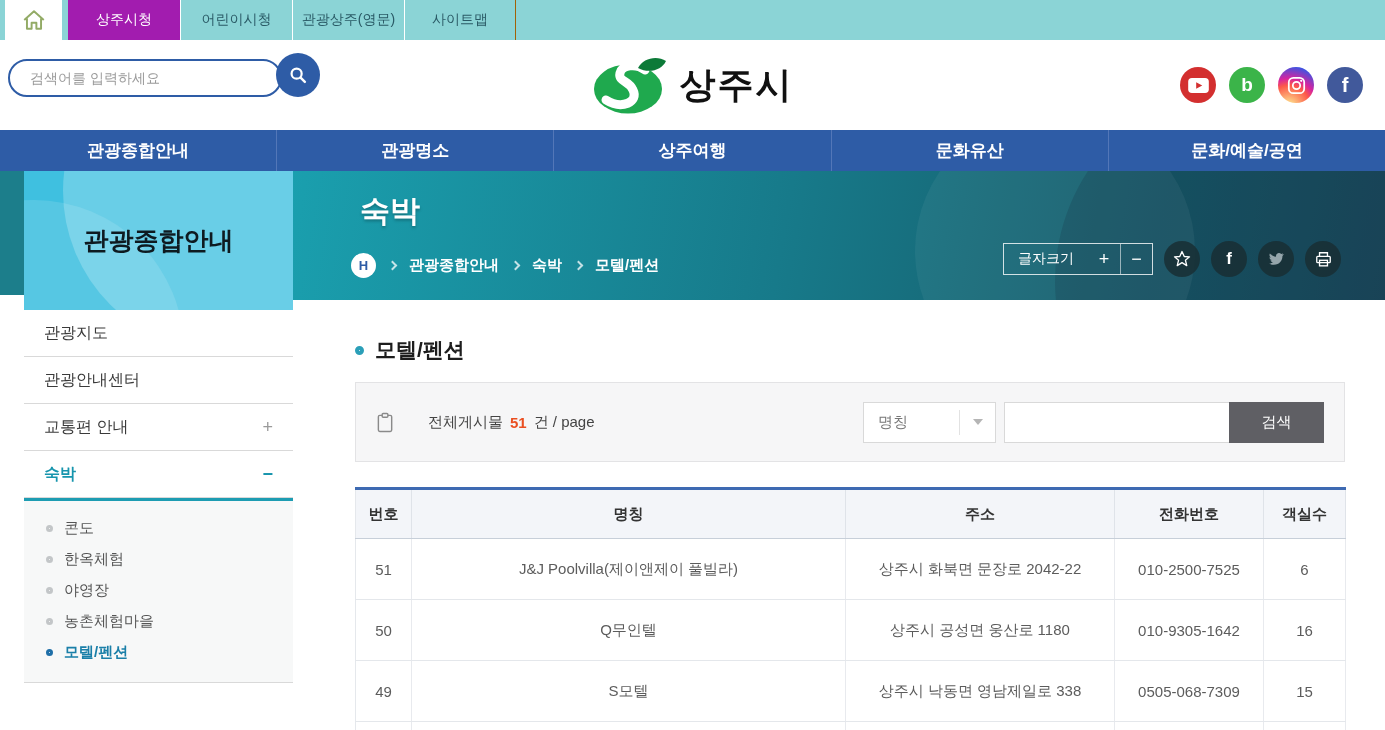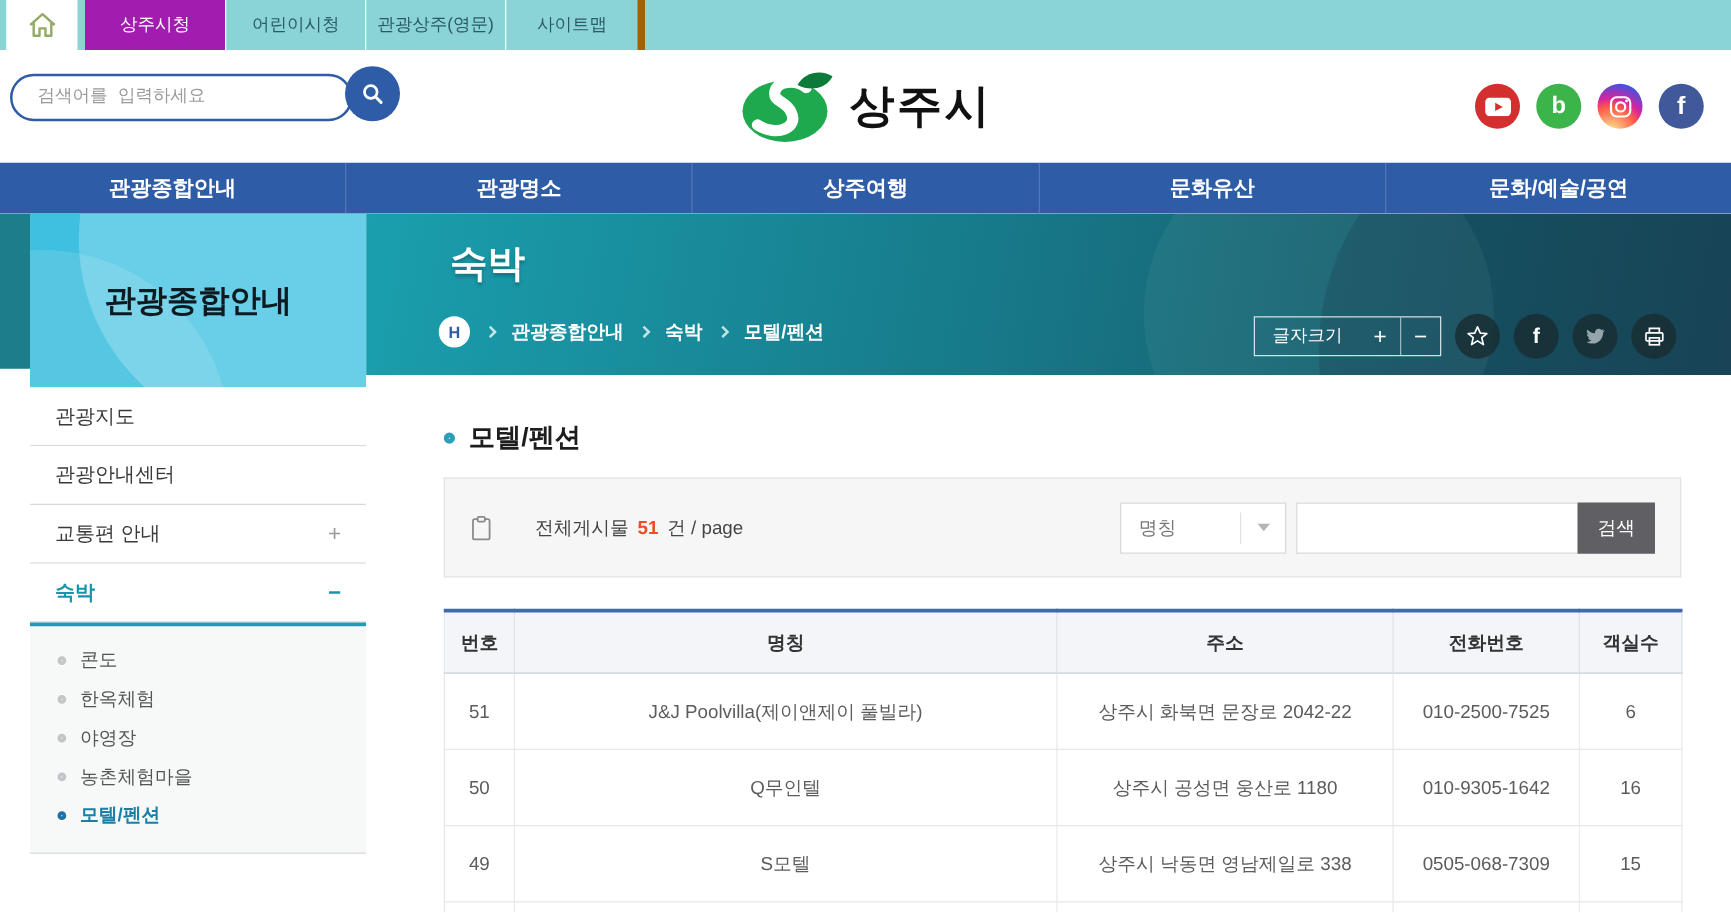--- a/index.html
+++ b/index.html
@@ -6,27 +6,27 @@
   html,body { width:1385px; height:730px; overflow:hidden; background:#fff;
     font-family:"Liberation Sans","DejaVu Sans",sans-serif; }
 
   
   .topbar { height:40px; background:#8bd4d6; display:flex; align-items:stretch; }
   .tb-home { width:57px; margin-left:5px; background:#fff; display:flex; align-items:center; justify-content:center; cursor:pointer; }
   .tb-tab { width:112px; display:flex; align-items:center; justify-content:center;
     font-size:14px; color:#2a5a66; border-left:1px solid #fff; cursor:pointer; }
   .tb-tab.first { margin-left:6px; border-left:none; }
   .tb-tab.active { background:#a21caf; color:#fff; }
-  .tb-tab.last { border-right:6px solid #a16207; }
+  .tb-tab.last { border-right:1px solid #a16207; }
 
   
   .header { height:90px; position:relative; background:#fff; }
   .search-wrap { position:absolute; left:8px; top:13px; width:312px; height:44px; }
   .search-pill { position:absolute; left:0; top:6px; width:274px; height:38px;
-    border:2px solid #2e5ca6; border-radius:22px; display:flex; align-items:center; padding-left:20px; background:#fff;font-family:Liberation Mono, monospace; }
+    border:2px solid #2e5ca6; border-radius:22px; display:flex; align-items:center; padding-left:20px; background:#fff; }
   .search-pill input { border:none; outline:none; width:200px; font-size:14px; color:#555;
     font-family:inherit; background:transparent; }
   .search-pill input::placeholder { color:#9a9a9a; }
   .search-btn { position:absolute; right:0; top:0; width:44px; height:44px; border-radius:50%;
     background:#2e5ca6; border:none; display:flex; align-items:center; justify-content:center; cursor:pointer; }
   .logo { position:absolute; left:50%; top:50%; transform:translate(-50%,-50%);
     display:flex; align-items:center; gap:12px; }
   .logo-text { font-size:36px; font-weight:900; color:#111; letter-spacing:2px; }
   .social { position:absolute; right:22px; top:50%; transform:translateY(-50%); display:flex; gap:13px; }
   .soc { width:36px; height:36px; border-radius:50%; display:flex; align-items:center; justify-content:center; cursor:pointer; }
@@ -74,21 +74,21 @@
   .banner::after { content:""; position:absolute; right:190px; top:-60px; width:280px; height:280px;
     border-radius:50%; background:rgba(255,255,255,.05); }
   .banner-title { position:absolute; left:67px; top:20px; font-size:30px; font-weight:800; color:#fff; z-index:2;
     text-shadow:0 2px 3px rgba(0,0,0,.25); }
   .breadcrumb { position:absolute; left:58px; bottom:22px; display:flex; align-items:center; gap:13px; z-index:2; }
   .crumb-home { width:25px; height:25px; border-radius:50%; background:#fff; color:#2e5ca6;
     font-size:13px; font-weight:800; display:flex; align-items:center; justify-content:center; cursor:pointer; }
   .crumb { font-size:15px; font-weight:bold; color:#fff; cursor:pointer; }
   .chev { width:7px; height:7px; border-right:2px solid rgba(255,255,255,.75); border-top:2px solid rgba(255,255,255,.75);
     transform:rotate(45deg); }
-  .banner-tools { position:absolute; right:44px; top:80px; display:flex; align-items:center; z-index:2; }
+  .banner-tools { position:absolute; right:44px; top:70px; display:flex; align-items:center; z-index:2; }
   .fontsize { display:flex; align-items:center; height:32px; border:1px solid rgba(255,255,255,.8); color:#fff; }
   .fs-label { padding:0 14px; font-size:14px; }
   .fs-btn { width:32px; height:100%; display:flex; align-items:center; justify-content:center;
     font-size:18px; color:#fff; background:transparent; border:none; cursor:pointer; }
   .fs-btn.minus { border-left:1px solid rgba(255,255,255,.55); }
   .tool-circle { width:36px; height:36px; border-radius:50%; background:rgba(24,45,50,.82);
     display:flex; align-items:center; justify-content:center; margin-left:11px; cursor:pointer;
     color:#fff; font-weight:800; font-size:17px; }
 
   
@@ -105,21 +105,21 @@
   .filter-right { margin-left:auto; display:flex; align-items:center; }
   .field-select { width:133px; height:41px; background:#fff; border:1px solid #d9d9d9;
     display:flex; align-items:center; font-size:15px; color:#777; cursor:pointer; position:relative; }
   .field-select .val { padding-left:14px; flex:1; }
   .field-select .arrow-box { width:36px; height:25px; border-left:1px solid #e2e2e2;
     display:flex; align-items:center; justify-content:center; }
   .tri-down { width:0; height:0; border-left:5px solid transparent; border-right:5px solid transparent;
     border-top:6px solid #b5b5b5; }
   .kw-input { width:225px; height:41px; border:1px solid #d9d9d9; border-right:none; margin-left:8px;
     padding:0 12px; font-size:15px; color:#444; outline:none; font-family:inherit; }
-  .btn-search { width:62px; height:41px; background:#5f5f64; color:#fff; border:none;
+  .btn-search { width:95px; height:41px; background:#5f5f64; color:#fff; border:none;
     font-size:15px; font-family:inherit; cursor:pointer; }
 
   table.board { width:100%; margin-top:25px; border-collapse:collapse; table-layout:fixed;
     border-top:3px solid #3e6ab2; }
   .board th { background:#f3f5f9; height:50px; font-size:15px; color:#333; font-weight:bold;
     border-bottom:1px solid #c7cfd9; border-right:1px solid #dfe3e9; }
   .board th:first-child, .board td:first-child { border-left:1px solid #e5e8ec; }
   .board td { height:61px; text-align:center; font-size:15px; color:#5c5c5c;
     border-bottom:1px solid #e4e7eb; border-right:1px solid #e8eaee; background:#fff; }
   .board td.name { cursor:pointer; }

